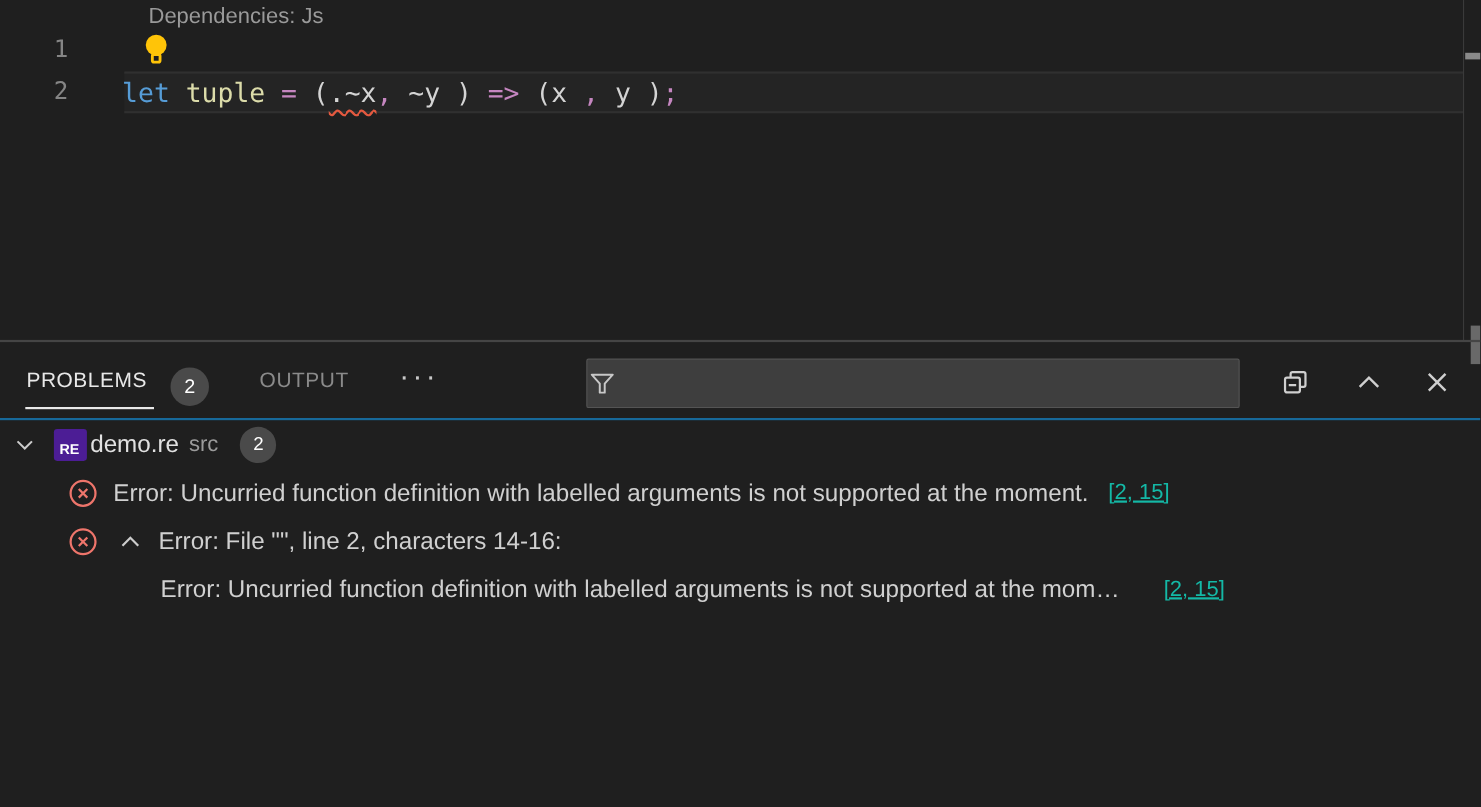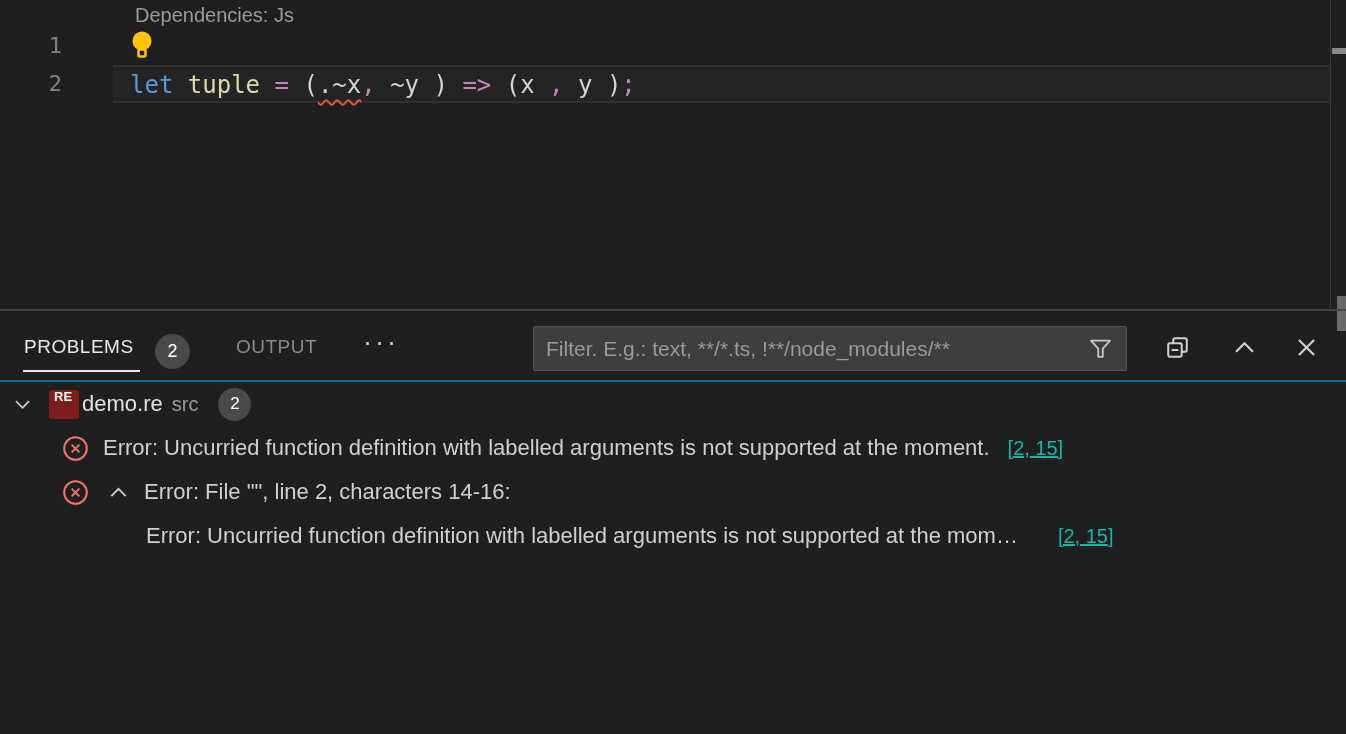--- a/index.html
+++ b/index.html
@@ -8,21 +8,21 @@
 
   
   .editor{position:absolute;left:0;top:0;width:1346px;height:309px;}
   .codelens{position:absolute;left:114px;top:4px;font-size:20px;color:#9a9a9a;margin-left:21px;}
   .ln{position:absolute;left:0;width:62px;text-align:right;
       font-family:"DejaVu Sans Mono",monospace;font-size:22px;color:#858585;}
   .ln1{top:33px;} .ln2{top:71px;}
   .bulb{position:absolute;left:129px;top:30px;width:26px;height:30px;}
   .curline{position:absolute;left:113px;top:65px;width:1217px;height:38px;box-sizing:border-box;
            background:#242424;border-top:2px solid #303030;border-bottom:2px solid #303030;}
-  .codeline{position:absolute;left:130px;top:71px;white-space:pre;
+  .codeline{position:absolute;left:111px;top:71px;white-space:pre;
             font-family:"DejaVu Sans Mono",monospace;font-size:24px;line-height:28px;}
   .tk-kw{color:#569cd6;} .tk-fn{color:#dcdcaa;} .tk-op{color:#c586c0;} .tk-pl{color:#d4d4d4;}
   .tk-err{text-decoration:underline wavy #e4593f;text-decoration-thickness:2px;text-underline-offset:6px;}
   .vline{position:absolute;left:1330px;top:0;width:1px;height:310px;background:#3a3a3a;}
   .ovmark{position:absolute;left:1332px;top:48px;width:14px;height:6px;background:#8a8a8a;}
   .vthumb{position:absolute;left:1337px;top:296px;width:9px;height:35px;background:#696969;}
 
   
   .divider{position:absolute;left:0;top:309px;width:1346px;height:2px;background:#454545;}
   .tab{position:absolute;top:336px;font-size:19px;letter-spacing:.5px;cursor:default;}
@@ -40,23 +40,23 @@
   .filter .funnel{margin-right:12px;flex:0 0 auto;display:flex;}
   .hbtn{position:absolute;top:333px;width:28px;height:28px;display:flex;align-items:center;
         justify-content:center;cursor:pointer;}
   .hbtn-restore{left:1163px;} .hbtn-max{left:1230px;} .hbtn-close{left:1292px;}
   .blueline{position:absolute;left:0;top:380px;width:1346px;height:2px;background:#17699a;}
 
   
   .plist{position:absolute;left:0;top:382px;width:1346px;}
   .prow{height:44px;display:flex;align-items:center;font-size:22px;color:#d0d0d0;white-space:nowrap;}
   .row-file{padding-left:12px;}
-  .re-icon{width:30px;height:29px;margin-left:16px;background:#7f1d1d;border-radius:3px;
+  .re-icon{width:30px;height:29px;margin-left:16px;background:#4c1d95;border-radius:3px;
            color:#fff;font-weight:bold;font-size:13px;display:flex;align-items:flex-end;
-           justify-content:flex-start;padding:0 0 15px 5px;box-sizing:border-box;}
+           justify-content:flex-start;padding:0 0 3px 5px;box-sizing:border-box;}
   .fname{margin-left:3px;color:#e1e1e1;}
   .fdir{margin-left:9px;font-size:20px;color:#9b9b9b;}
   .fbadge{margin-left:20px;width:33px;height:33px;border-radius:50%;background:#4a4a4a;
           color:#fff;font-size:17px;display:flex;align-items:center;justify-content:center;}
   .row-err{padding-left:62px;}
   .row-related{padding-left:146px;}
   .msg{margin-left:14px;overflow:hidden;text-overflow:ellipsis;}
   .row-related .msg{margin-left:0;}
   .pos{font-size:20px;color:#14b8a6;text-decoration:underline;}
   .pos-after{margin-left:18px;} .pos-right{margin-left:40px;}
@@ -93,21 +93,20 @@
   <div class="divider"></div>
 
   <div>
     <div class="tab tab-problems">PROBLEMS</div>
     <div class="tab-underline"></div>
     <div class="hbadge">2</div>
     <div class="tab tab-output">OUTPUT</div>
     <div class="dots">···</div>
 
     <div class="filter">
-      <input type="text" placeholder="Filter. E.g.: text, **/*.ts, !**/node_modules/**" style="">
       <span class="funnel">
         <svg width="27" height="27" viewBox="0 0 24 24" fill="none" stroke="#c8c8c8" stroke-width="1.6" stroke-linejoin="round">
           <path d="M3.5 5 H20.5 L14 12.2 V19.5 H10 V12.2 Z"></path>
         </svg>
       </span>
     </div>
 
     <div class="hbtn hbtn-restore">
       <svg width="27" height="27" viewBox="0 0 16 16" fill="none" stroke="#cfcfcf" stroke-width="1.2">
         <rect x="5.5" y="2.5" width="8" height="8" rx="1"></rect>

